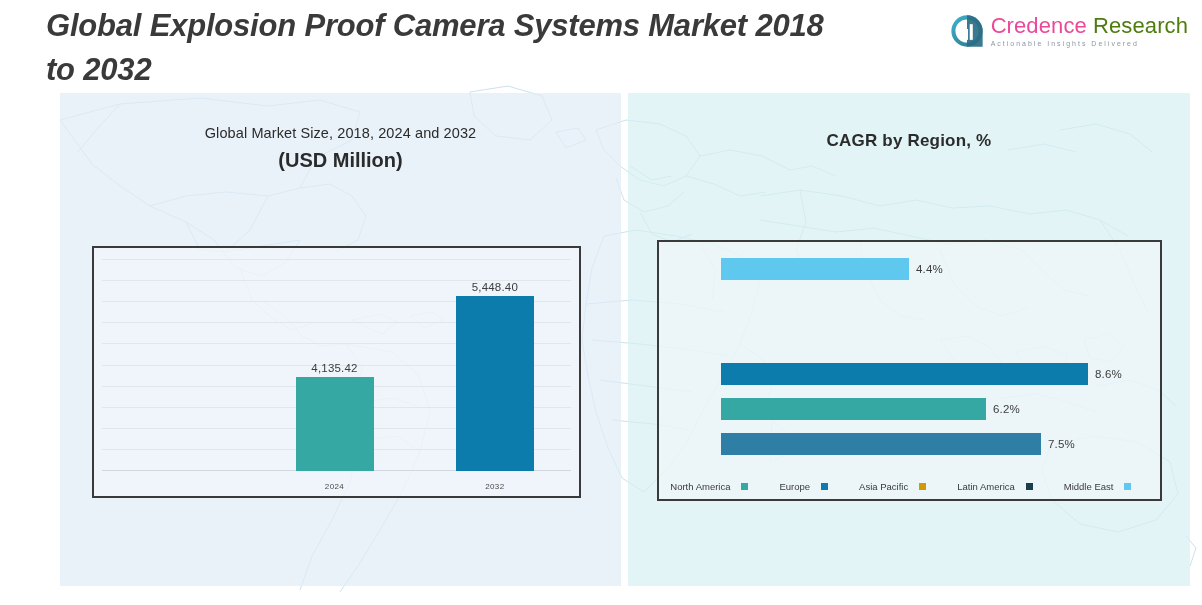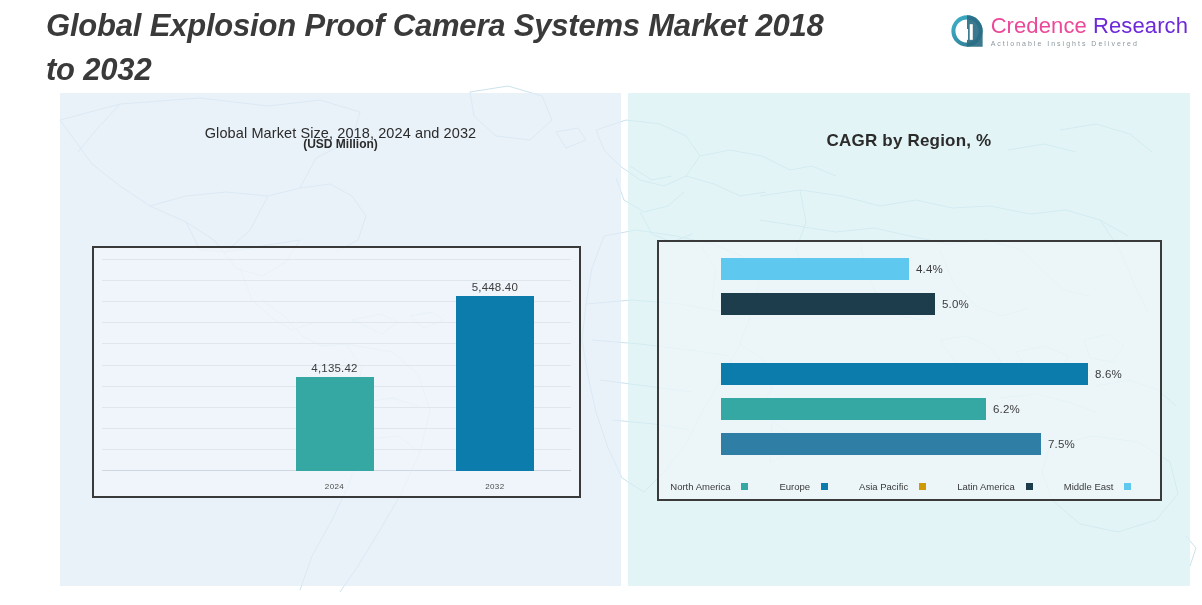--- a/index.html
+++ b/index.html
@@ -57,21 +57,21 @@
     margin-right: 7px;
     flex: 0 0 auto;
   }
   #logo-text { line-height: 1; }
   #logo-words {
     font-size: 22px;
     white-space: nowrap;
     letter-spacing: 0.1px;
   }
   .logo-word-1 { color: #ec4899; }
-  .logo-word-2 { color: #6d28d9; }
+  .logo-word-2 { color: #4d7c0f; }
   #logo-tagline {
     font-size: 7px;
     color: #8b979e;
     letter-spacing: 2.0px;
     margin-top: 3px;
     white-space: nowrap;
   }
 
   
   .panel {
@@ -89,22 +89,22 @@
     text-align: center;
     color: #2b2b2b;
   }
   #left-title-1 {
     top: 32px;
     font-size: 14.5px;
     font-weight: normal;
     letter-spacing: 0.1px;
   }
   #left-title-2 {
-    top: 44px;
-    font-size: 12px;
+    top: 56px;
+    font-size: 20px;
     font-weight: bold;
   }
   #right-title {
     top: 38px;
     font-size: 17px;
     font-weight: bold;
     letter-spacing: 0.2px;
   }
 
   
@@ -348,24 +348,20 @@
 
 <div id="panel-right" class="panel">
   <div id="right-title" class="panel-title">CAGR by Region, %</div>
 
   <div id="chart-box-right" class="chart-box">
     <div id="hbar-plot">
         <div class="hbar-row" style="top: 16px;">
           <div class="hbar" style="width: 188px; background: rgb(94, 200, 239);"></div>
           <div class="hbar-value">4.4%</div>
         </div>
-        <div class="hbar-row" style="top: 51px;">
-          <div class="hbar" style="width: 214px; background: rgb(29, 60, 76);"></div>
-          <div class="hbar-value">5.0%</div>
-        </div>
         <div class="hbar-row" style="top: 121px;">
           <div class="hbar" style="width: 367px; background: rgb(11, 124, 171);"></div>
           <div class="hbar-value">8.6%</div>
         </div>
         <div class="hbar-row" style="top: 156px;">
           <div class="hbar" style="width: 265px; background: rgb(53, 168, 164);"></div>
           <div class="hbar-value">6.2%</div>
         </div>
         <div class="hbar-row" style="top: 191px;">
           <div class="hbar" style="width: 320px; background: rgb(47, 126, 166);"></div>

